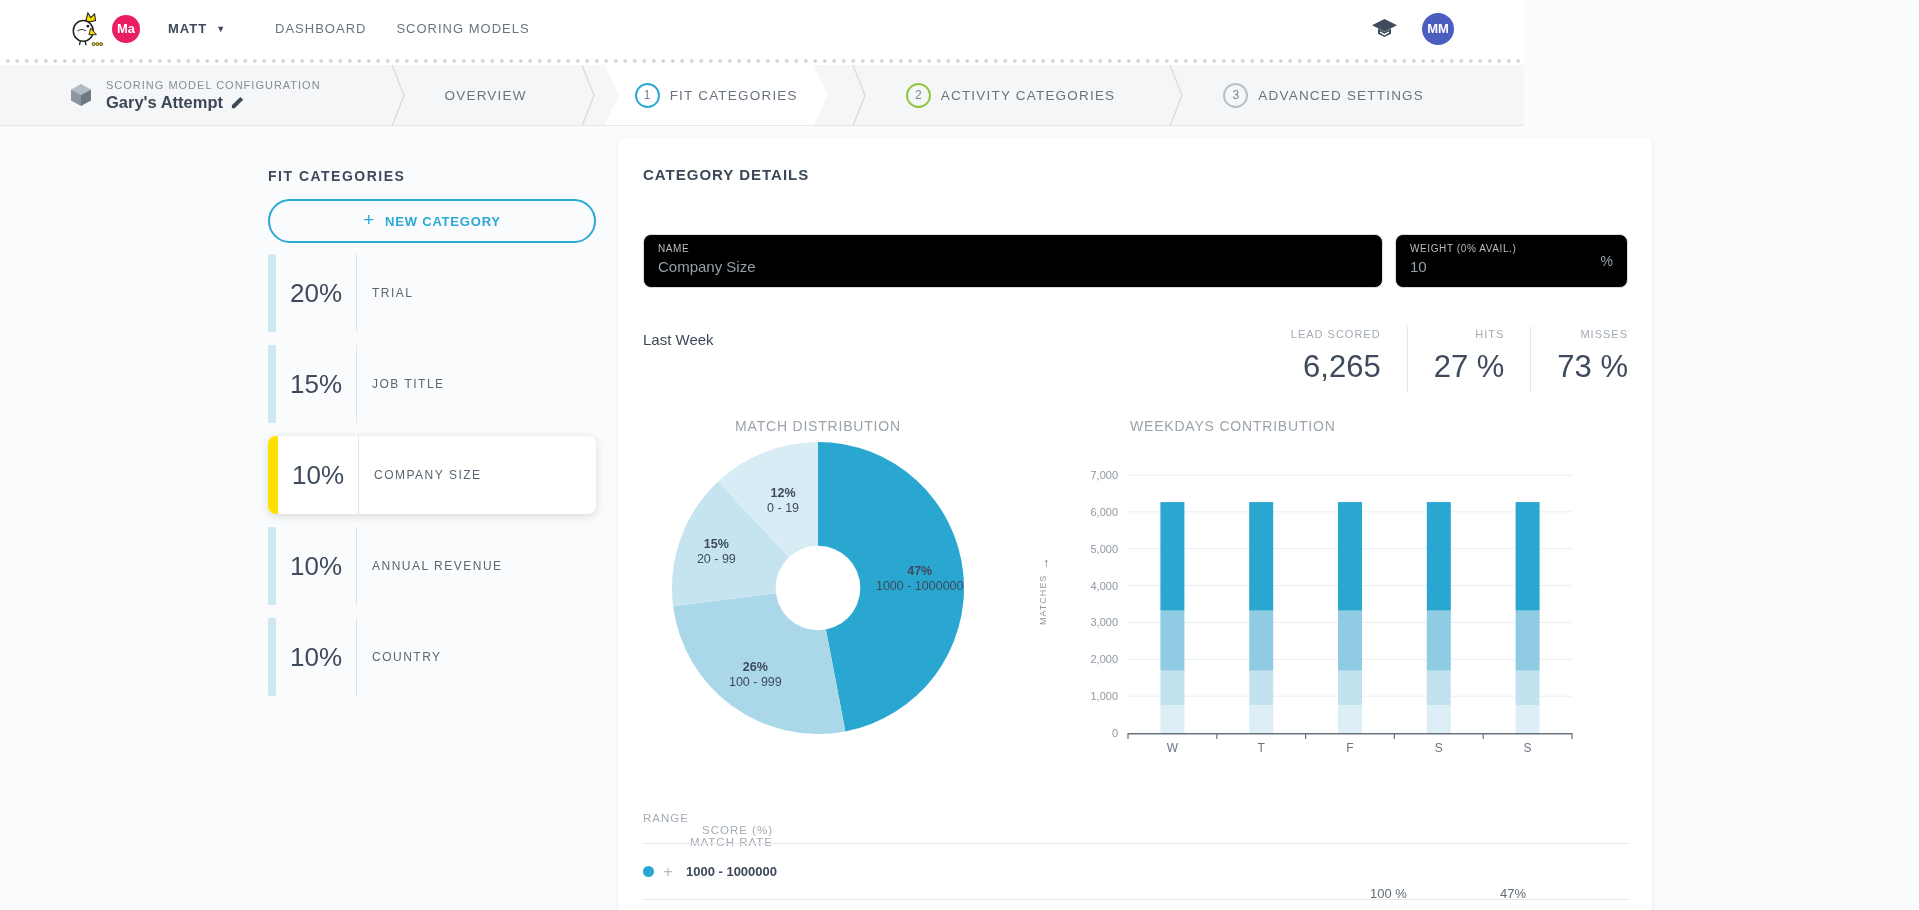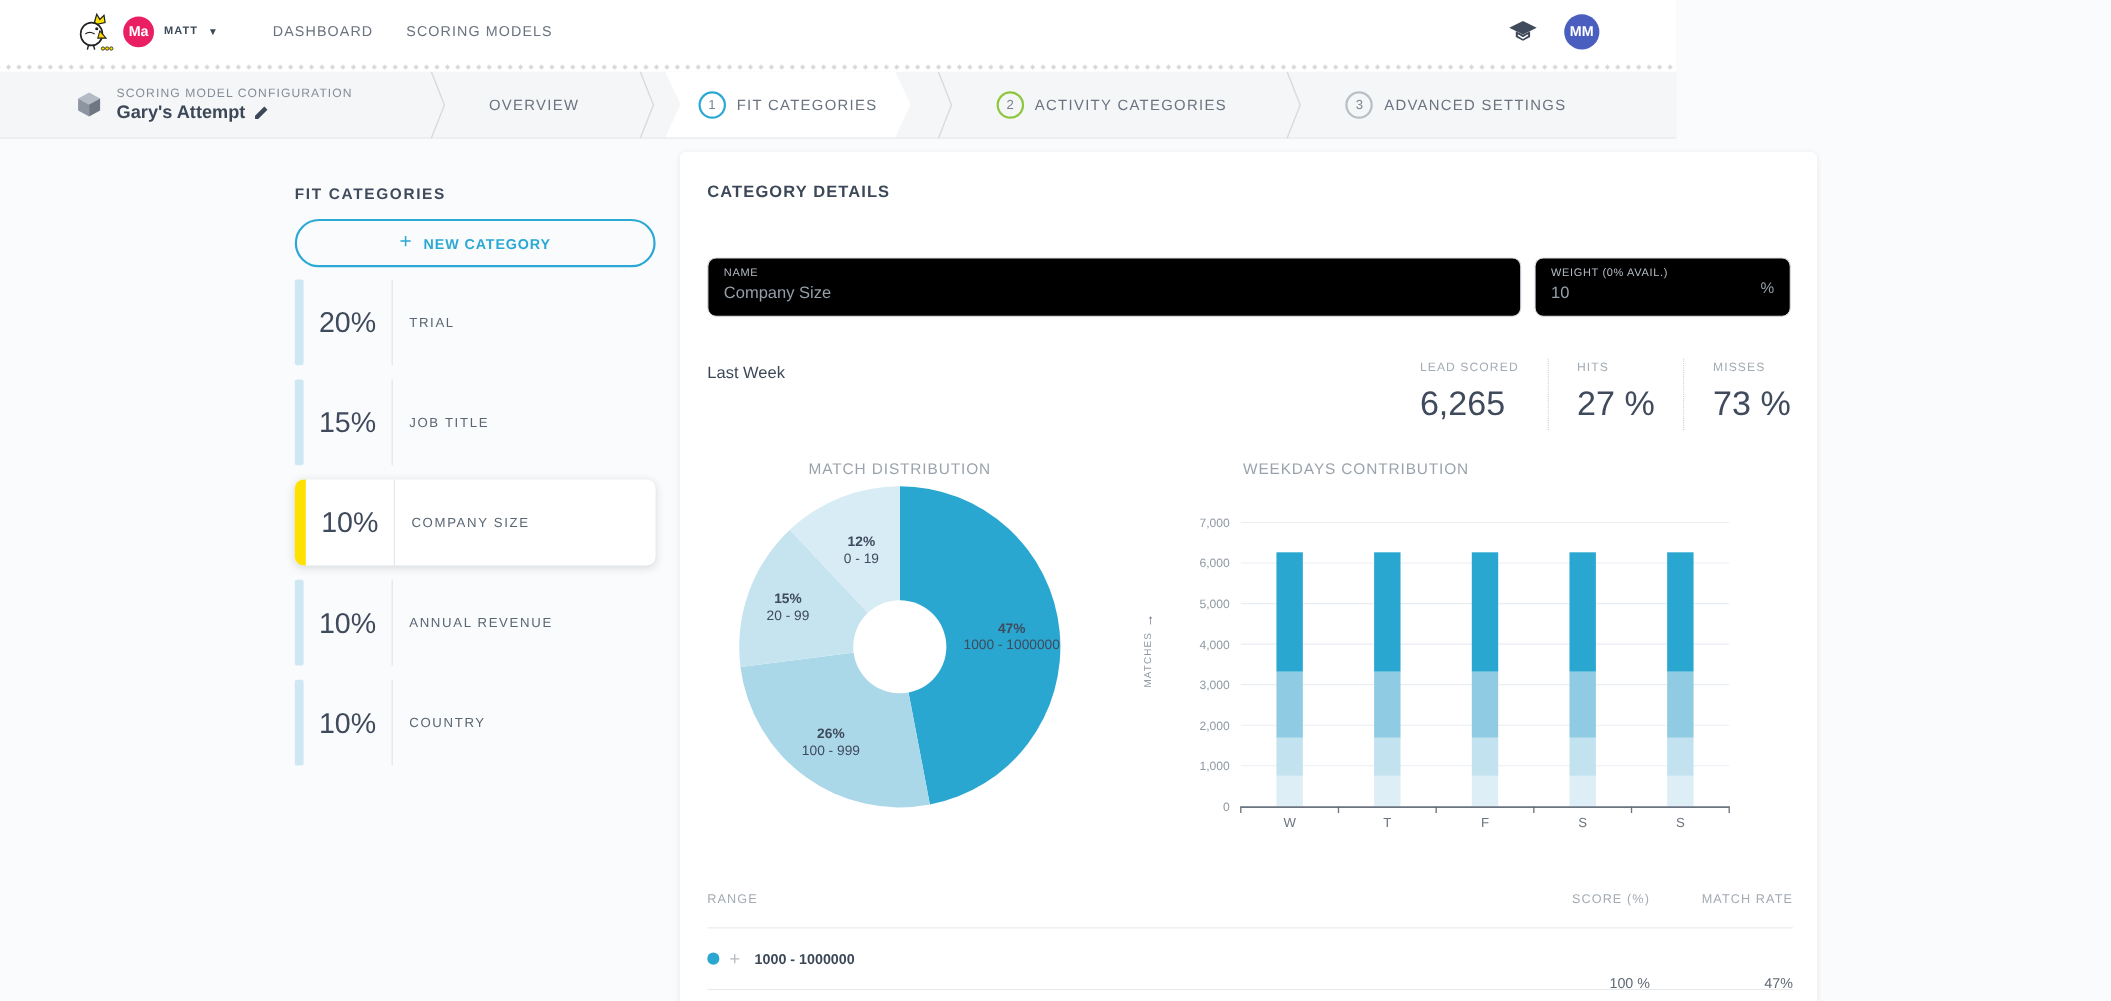--- a/index.html
+++ b/index.html
@@ -6,21 +6,21 @@
   html,body { width:1919px; height:910px; overflow:hidden;
     font-family:"Liberation Sans", sans-serif; background:#fafbfc; }
   .page { position:relative; width:1524px; height:910px; }
 
   
   .topnav { position:absolute; top:0; left:0; right:0; height:57px; background:#fff; z-index:5; }
   .nav-inner { width:1384px; margin:0 auto; height:100%; display:flex; align-items:center; }
   .nav-logo { width:34px; height:38px; margin-right:8px; }
   .user-badge { width:28px; height:28px; border-radius:50%; background:#e91e63; color:#fff;
     font-size:13px; font-weight:bold; display:flex; align-items:center; justify-content:center; }
-  .user-name { margin-left:9px; font-size:10px; font-weight:bold; color:#3c4858; letter-spacing:1px; }
+  .user-name { margin-left:28px; font-size:13px; font-weight:bold; color:#3c4858; letter-spacing:1px; }
   .caret { margin-left:9px; font-size:9px; color:#3c4858; }
   .nav-link { margin-left:50px; font-size:13px; color:#6a7380; letter-spacing:1px; cursor:pointer; }
   .nav-link + .nav-link { margin-left:30px; }
   .nav-right { margin-left:auto; display:flex; align-items:center; gap:24px; }
   .avatar { width:32px; height:32px; border-radius:50%; background:#4a5ec0; color:#fff;
     font-size:13px; font-weight:bold; display:flex; align-items:center; justify-content:center; }
   .dotline { position:absolute; top:57px; left:0; right:0; height:8px; background-color:#fff;
     background-image:radial-gradient(circle, #d5d7d9 1.8px, transparent 2px);
     background-size:9.5px 8px; background-position:3px 50%; z-index:5; }
 
@@ -79,43 +79,43 @@
 
   .tabs { position:absolute; left:25px; top:135px; width:987px; height:35px;
     border-bottom:1px solid #e7eaec; display:flex; }
   .tab { width:160px; text-align:center; padding-top:9px; font-size:13px; font-weight:bold;
     letter-spacing:1px; color:#a3abb3; position:relative; cursor:pointer; }
   .tab.active { color:#3c4858; }
   .tab.active::after { content:""; position:absolute; left:0; right:0; bottom:-2px; height:3px; background:#ffe100; }
   .tab.inactive::after { content:""; position:absolute; left:0; right:0; bottom:-1.5px; height:2px; background:#3c4858; }
 
   .period { position:absolute; left:25px; top:193px; font-size:15px; color:#3c4858; }
-  .stats { position:absolute; right:22px; top:188px; display:flex; }
+  .stats { position:absolute; right:22px; top:188px; display:flex;text-align:right; }
   .stat { padding:2px 26px 6px 26px; border-left:1px dotted #ccd1d6; }
   .stat:first-child { border-left:none; }
   .stat:last-child { padding-right:2px; }
   .stat-label { font-size:11px; color:#a3abb3; letter-spacing:1px; }
   .stat-value { font-size:31px; color:#3f4a5c; margin-top:9px; }
 
   .chart-title { position:absolute; top:280px; font-size:14px; color:#9aa3ac; letter-spacing:.8px; }
   .donut-title { left:0; width:400px; text-align:center; }
   .bars-title { left:512px; }
   #donut { position:absolute; left:0; top:295px; }
   #bars { position:absolute; left:412px; top:327px; }
 
   .table-head { position:absolute; left:25px; top:674px; width:987px; display:flex;
-    font-size:11.5px; color:#a3abb3; letter-spacing:1px; }
+    font-size:11.5px; color:#a3abb3; letter-spacing:1px;flex-direction:column; }
   .th-range { flex:1; }
   .th-score, .th-rate { width:130px; text-align:right; }
   .trow { position:absolute; left:25px; top:705px; width:987px; height:57px; display:flex;
     align-items:center; border-top:1px solid #e7eaec; border-bottom:1px solid #e7eaec; cursor:pointer; }
   .row-dot { width:11px; height:11px; border-radius:50%; flex:none; }
   .row-plus { margin:0 13px 0 9px; font-size:17px; color:#b6bdc4; cursor:pointer; }
   .row-range { flex:1; font-size:13px; font-weight:bold; color:#3c4858; }
-  .row-score, .row-rate { width:130px; text-align:right; font-size:13px; color:#5f6a76;margin-top:44px; }
+  .row-score, .row-rate { width:130px; text-align:left; font-size:13px; color:#5f6a76;margin-top:44px; }
 </style>
 </head>
 <body>
 
 <div class="page">
 
   <div class="topnav">
     <div class="nav-inner">
       <svg class="nav-logo" viewBox="0 0 36 40">
         <polygon points="17,10 19,3 22,8 26,4 27,11 18,13" fill="#ffe100" stroke="#222" stroke-width="1.2"></polygon>

